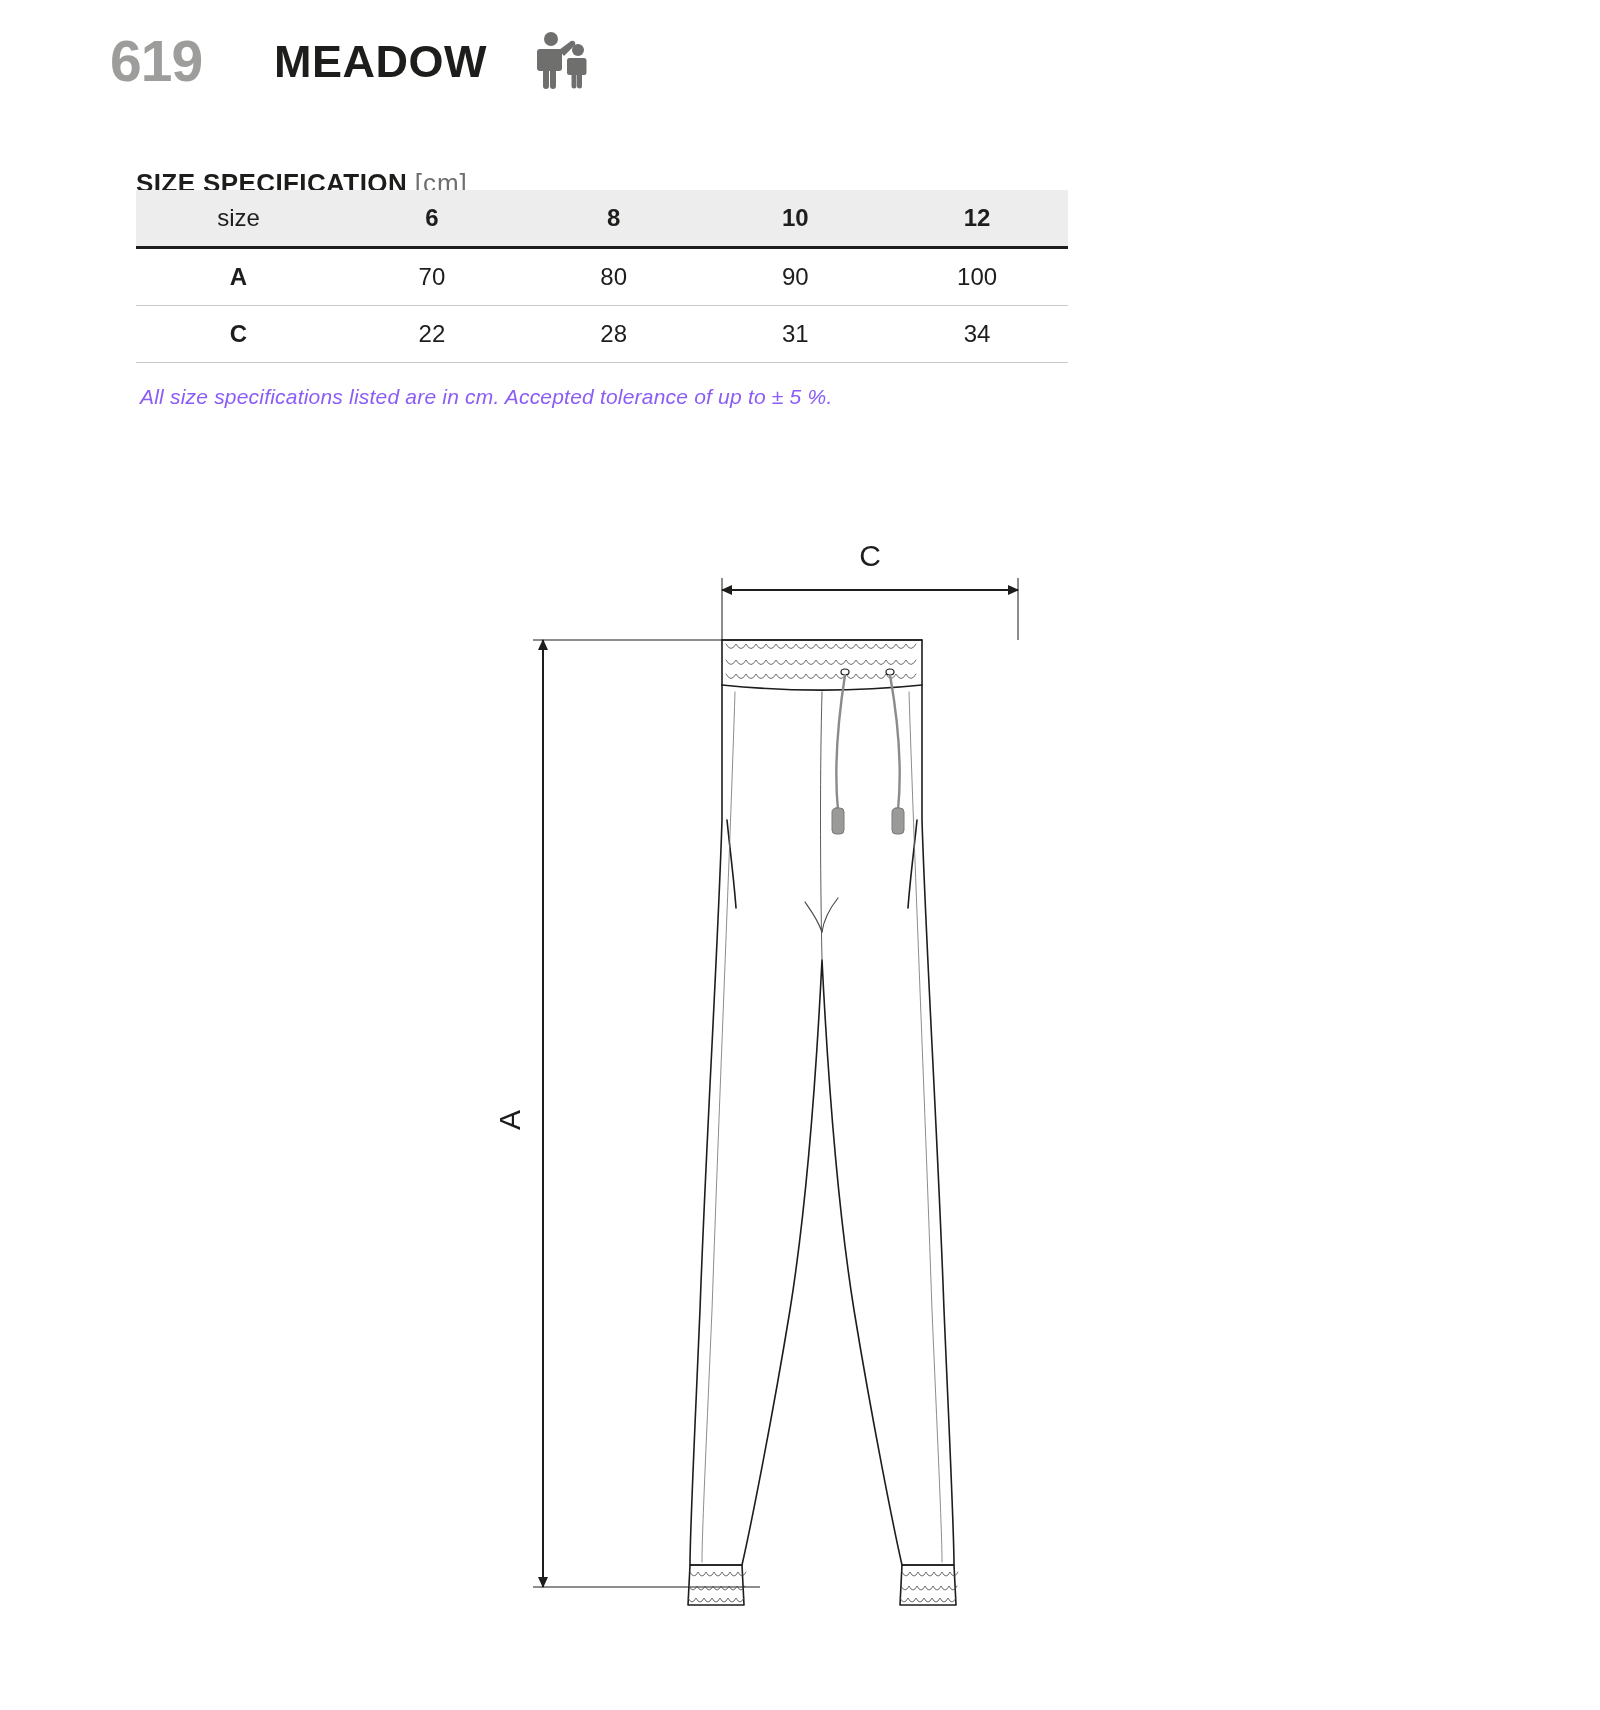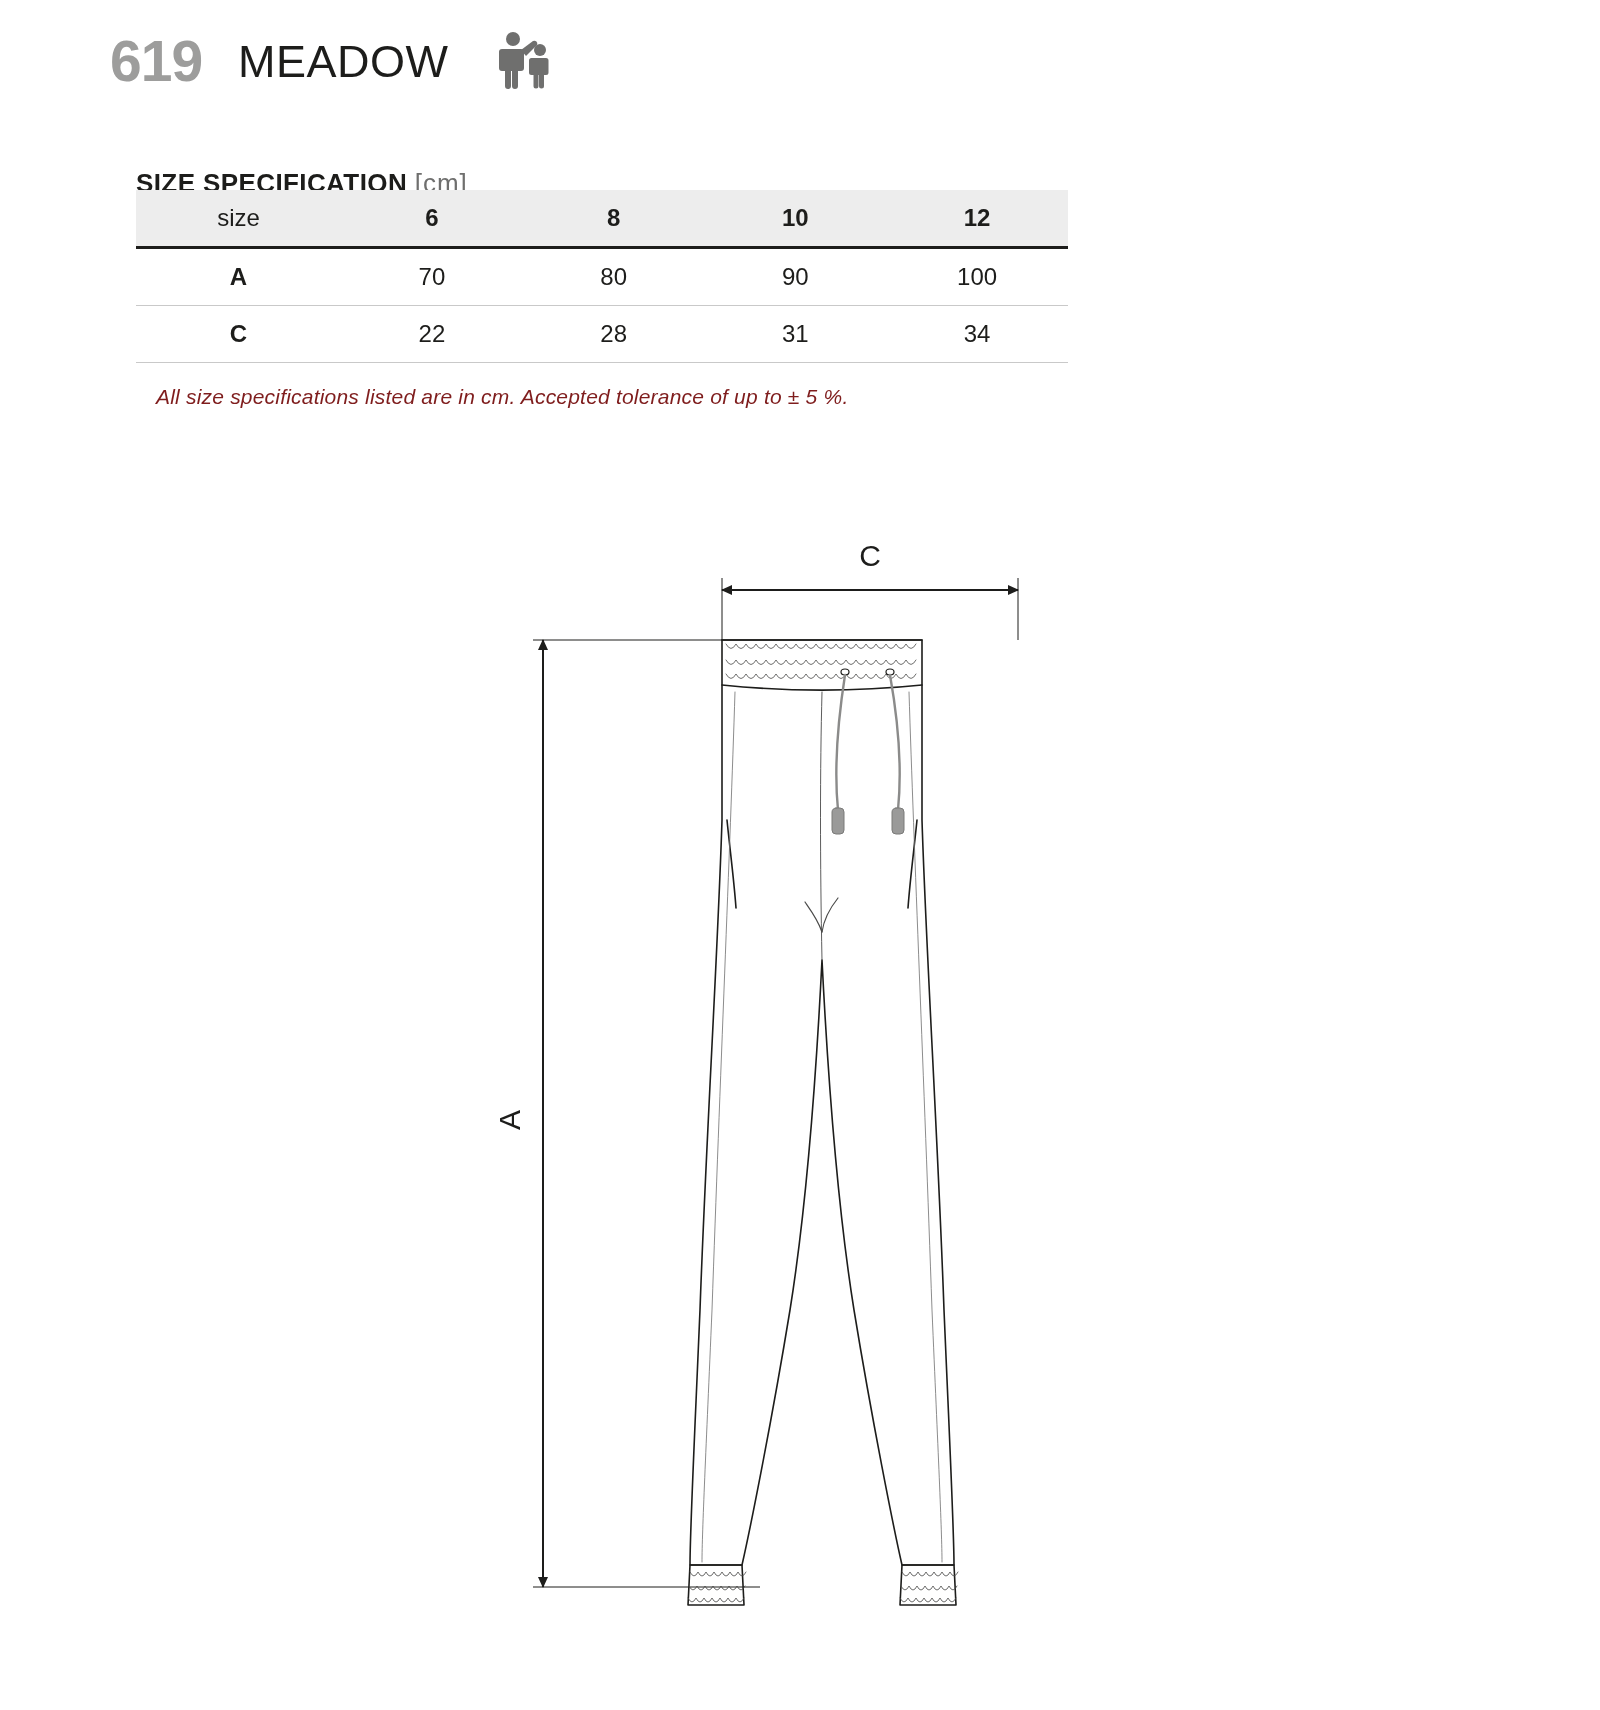--- a/index.html
+++ b/index.html
@@ -27,24 +27,24 @@
   }
   .code {
     font-size: 57px;
     font-weight: bold;
     color: #9d9d9c;
     letter-spacing: -1px;
     line-height: 1;
   }
   .product-name {
     font-size: 45px;
-    font-weight: normal;
+    font-weight: bold;
     color: #1d1d1b;
     letter-spacing: 0.5px;
-    margin-left: 36px;
+    margin-left: 72px;
     line-height: 1;
   }
   .pictogram {
     margin-left: 42px;
     display: flex;
     align-items: flex-end;
   }
 
   
   .spec-title {
@@ -100,25 +100,25 @@
     font-weight: bold;
   }
   .size-table col.c0 { width: 22%; }
   .size-table col.c1 { width: 19.5%; }
   .size-table col.c2 { width: 19.5%; }
   .size-table col.c3 { width: 19.5%; }
   .size-table col.c4 { width: 19.5%; }
 
   .tolerance-note {
     position: absolute;
-    left: 156px;
+    left: 140px;
     top: 385px;
     font-size: 21px;
     font-style: italic;
-    color: #7f1d1d;
+    color: #8b5cf6;
     letter-spacing: 0.2px;
   }
 
   
   .drawing {
     position: absolute;
     left: 0;
     top: 520px;
     width: 1600px;
     height: 1120px;

